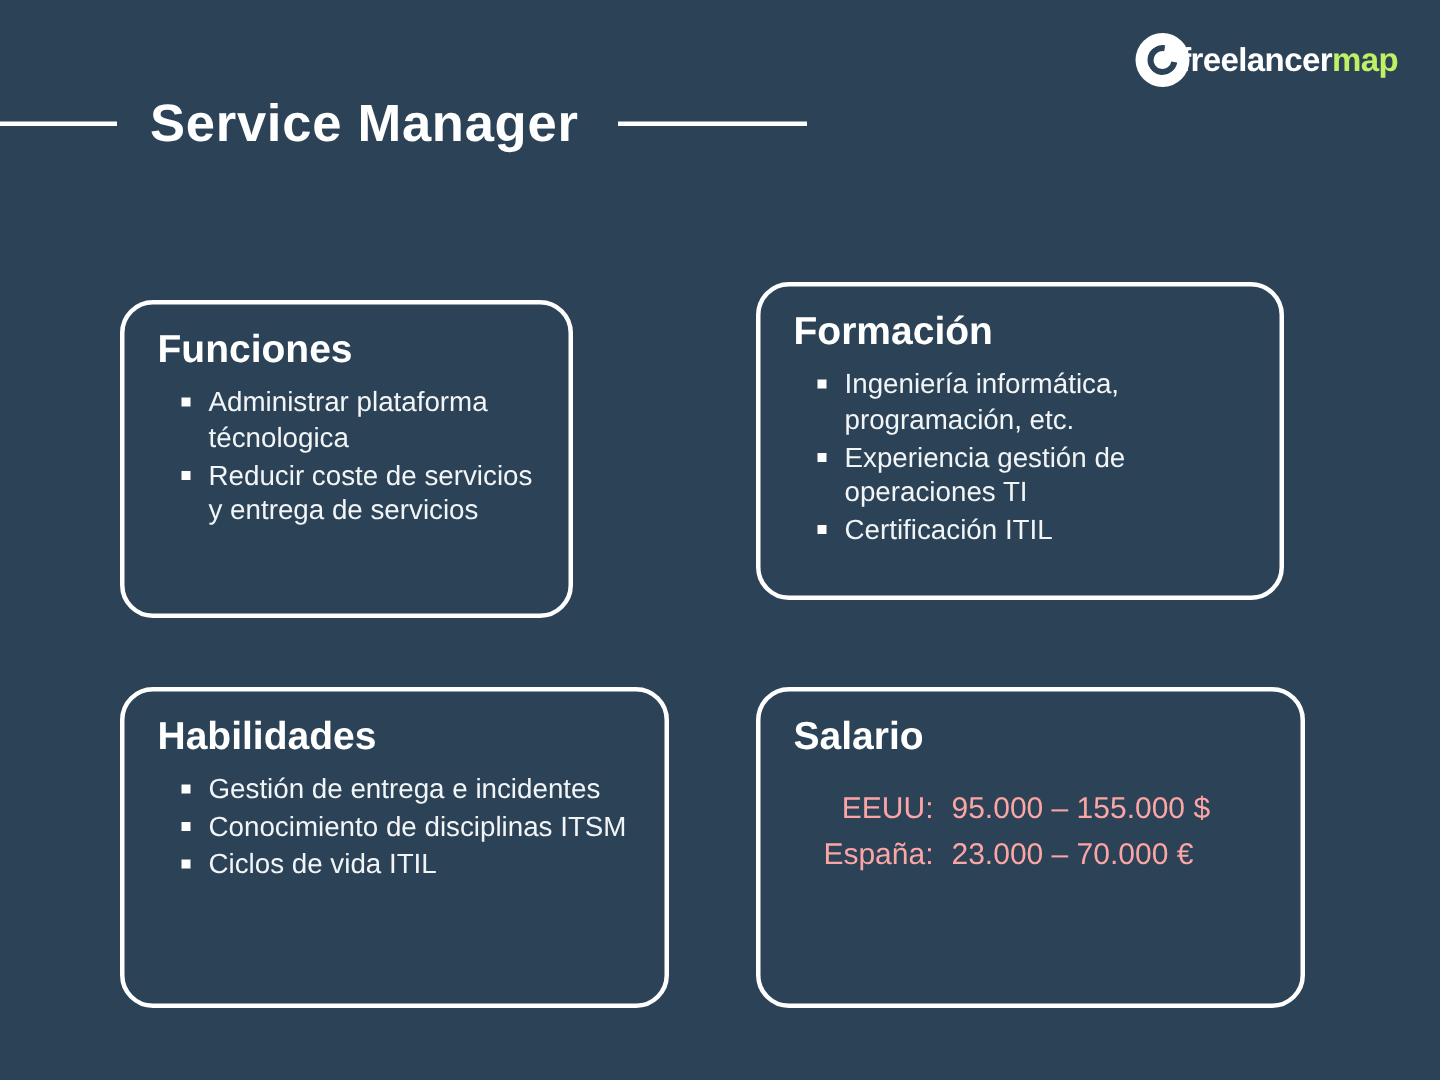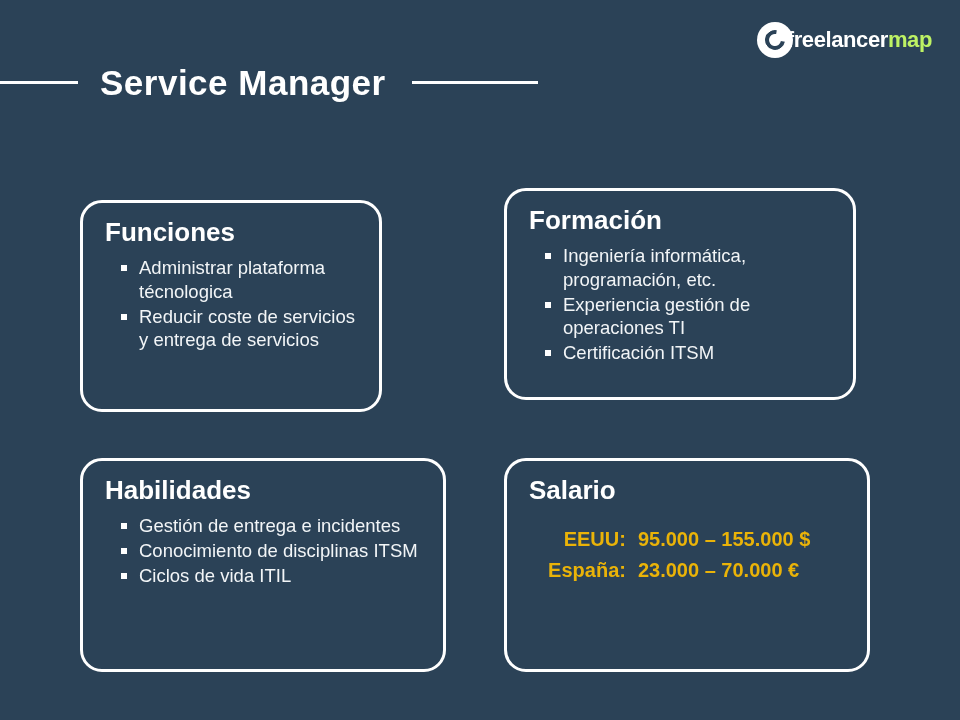--- a/index.html
+++ b/index.html
@@ -130,23 +130,22 @@
 
   
   .salary-table {
     margin-top: 18px;
     width: 100%;
     border-collapse: collapse;
   }
   .salary-table td {
     font-size: 20px;
     line-height: 1.55;
-    color: #eab308;
+    color: #fca5a5;
     padding: 0;
-    font-weight: bold;
   }
   .salary-table .region {
     text-align: right;
     padding-right: 12px;
     white-space: nowrap;
   }
   .salary-table .range {
     text-align: left;
     white-space: nowrap;
   }
@@ -173,21 +172,21 @@
     <li><span class="bullet"></span><span>Administrar plataforma técnologica</span></li>
     <li><span class="bullet"></span><span>Reducir coste de servicios y entrega de servicios</span></li>
   </ul>
 </div>
 
 <div class="card" id="card-formacion">
   <h2>Formación</h2>
   <ul>
     <li><span class="bullet"></span><span>Ingeniería informática, programación, etc.</span></li>
     <li><span class="bullet"></span><span>Experiencia gestión de operaciones TI</span></li>
-    <li><span class="bullet"></span><span>Certificación ITSM</span></li>
+    <li><span class="bullet"></span><span>Certificación ITIL</span></li>
   </ul>
 </div>
 
 <div class="card" id="card-habilidades">
   <h2>Habilidades</h2>
   <ul>
     <li><span class="bullet"></span><span>Gestión de entrega e incidentes</span></li>
     <li><span class="bullet"></span><span>Conocimiento de disciplinas ITSM</span></li>
     <li><span class="bullet"></span><span>Ciclos de vida ITIL</span></li>
   </ul>

